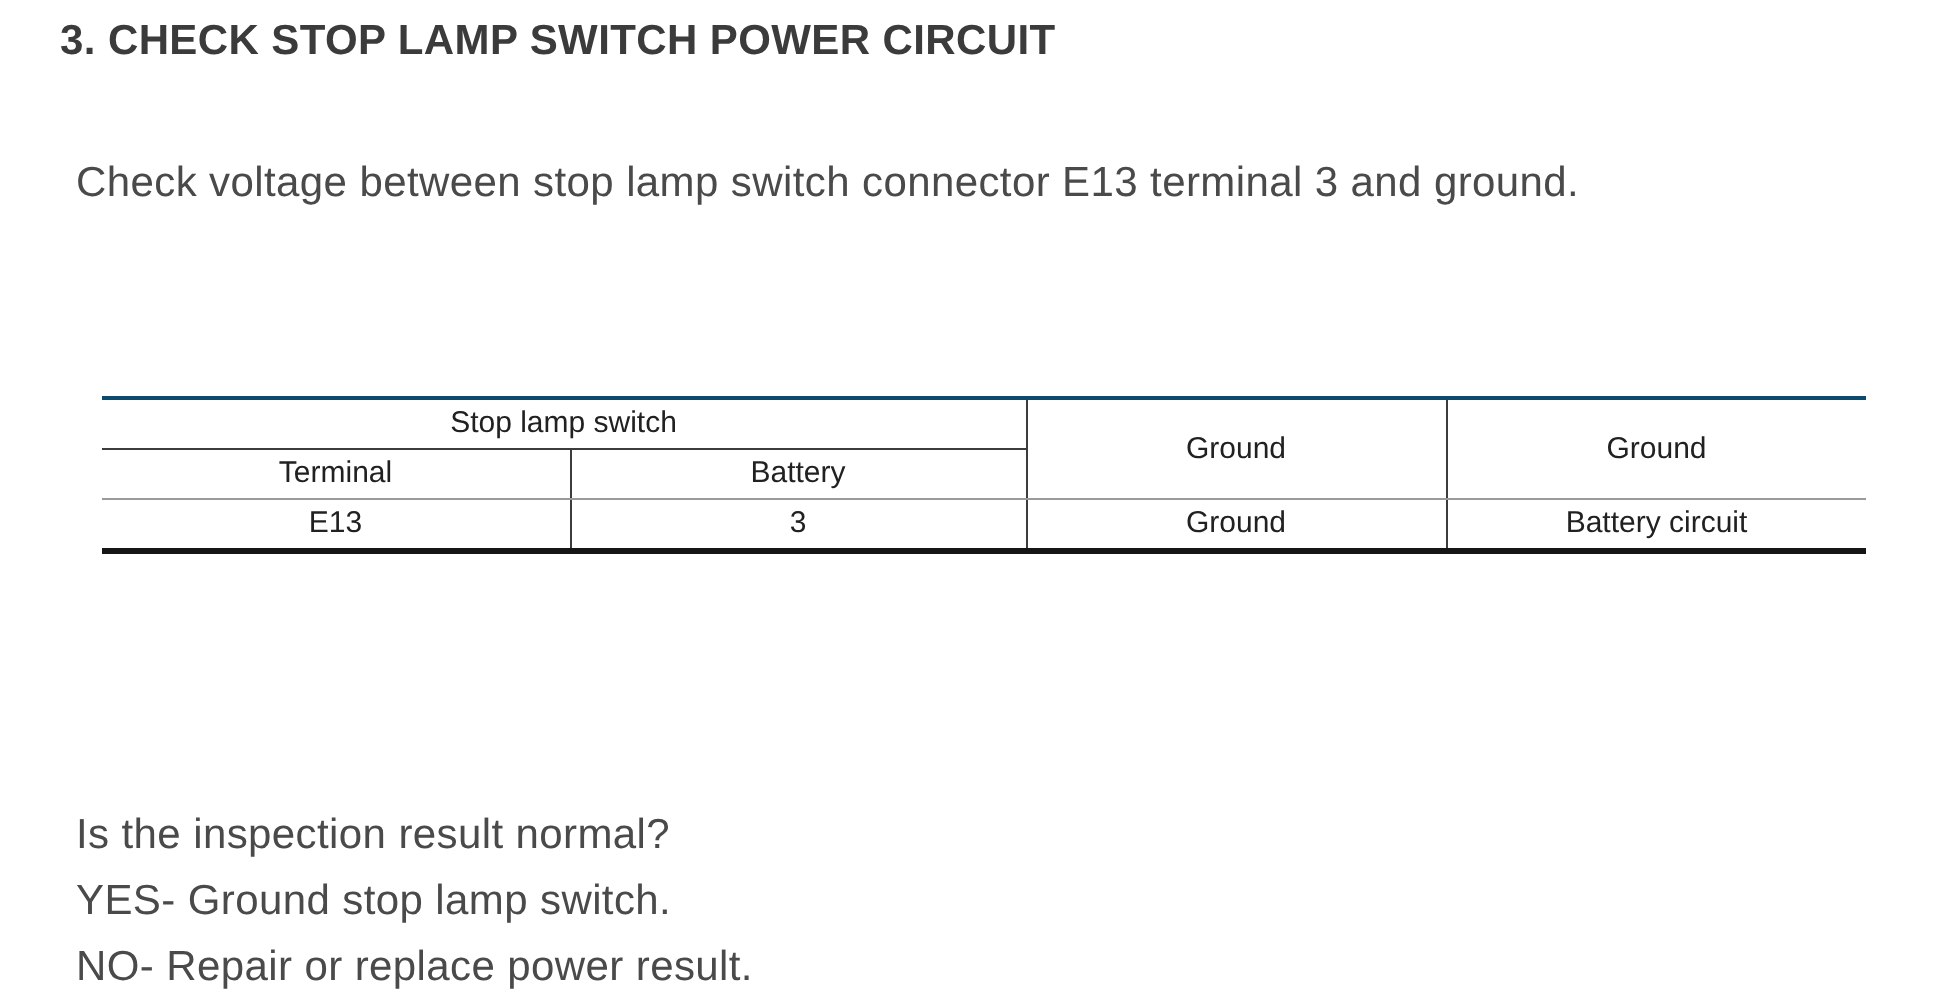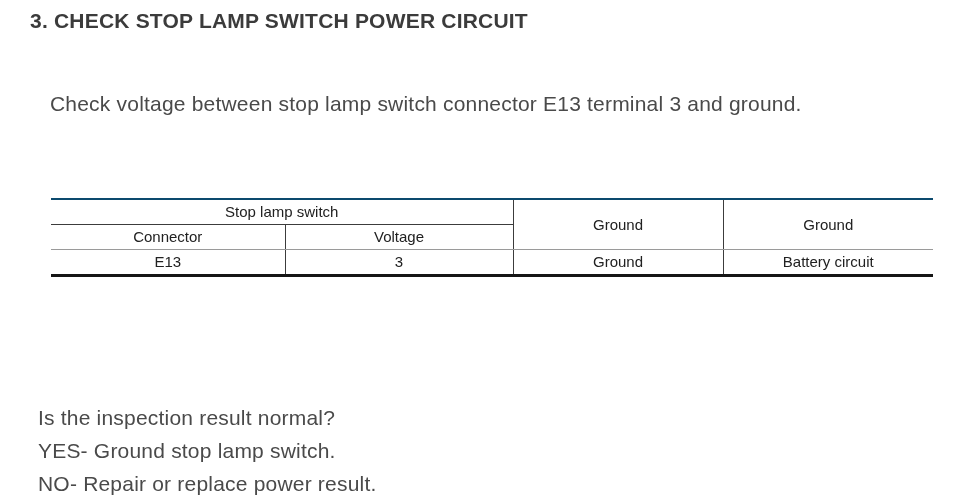--- a/index.html
+++ b/index.html
@@ -23,21 +23,21 @@
     font-size: 21px;
     font-weight: bold;
     color: #3b3b3b;
     letter-spacing: 0.2px;
     white-space: nowrap;
   }
   .instruction {
     position: absolute;
     left: 38px;
     top: 80px;
-    margin: 12px;
+    margin: 0;
     font-size: 21px;
     font-weight: normal;
     color: #4a4a4a;
     letter-spacing: 0.2px;
     white-space: nowrap;
   }
   table.measurement {
     position: absolute;
     left: 51px;
     top: 198px;
@@ -93,22 +93,22 @@
       <col style="width:210px">
       <col style="width:210px">
     </colgroup>
     <tbody>
       <tr>
         <th colspan="2" class="cell-group-header">Stop lamp switch</th>
         <th rowspan="2" class="cell-span-header">Ground</th>
         <th rowspan="2" class="cell-span-header">Ground</th>
       </tr>
       <tr>
-        <th class="cell-sub-header">Connector</th>
-        <th class="cell-sub-header v-dark">Voltage</th>
+        <th class="cell-sub-header">Terminal</th>
+        <th class="cell-sub-header v-dark">Battery</th>
       </tr>
       <tr>
         <td>E13</td>
         <td class="v-dark">3</td>
         <td class="v-dark">Ground</td>
         <td class="v-dark">Battery circuit</td>
       </tr>
     </tbody>
   </table>
 

